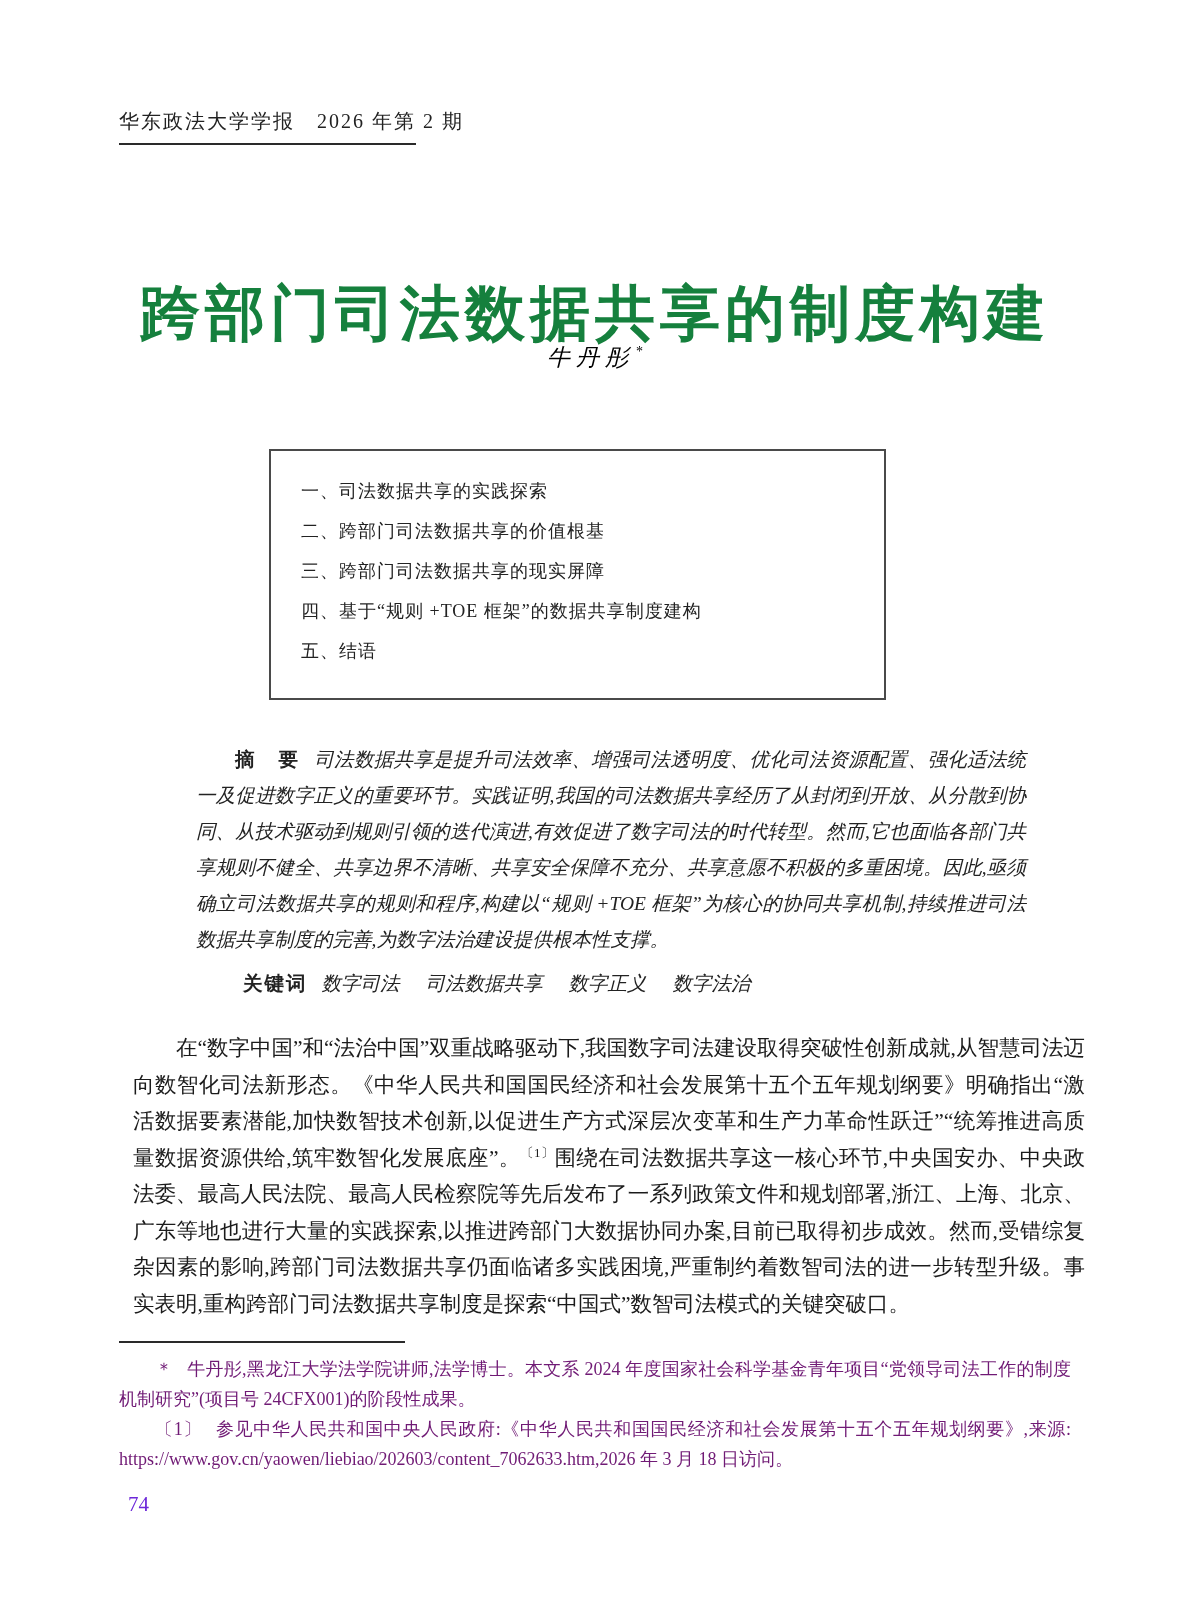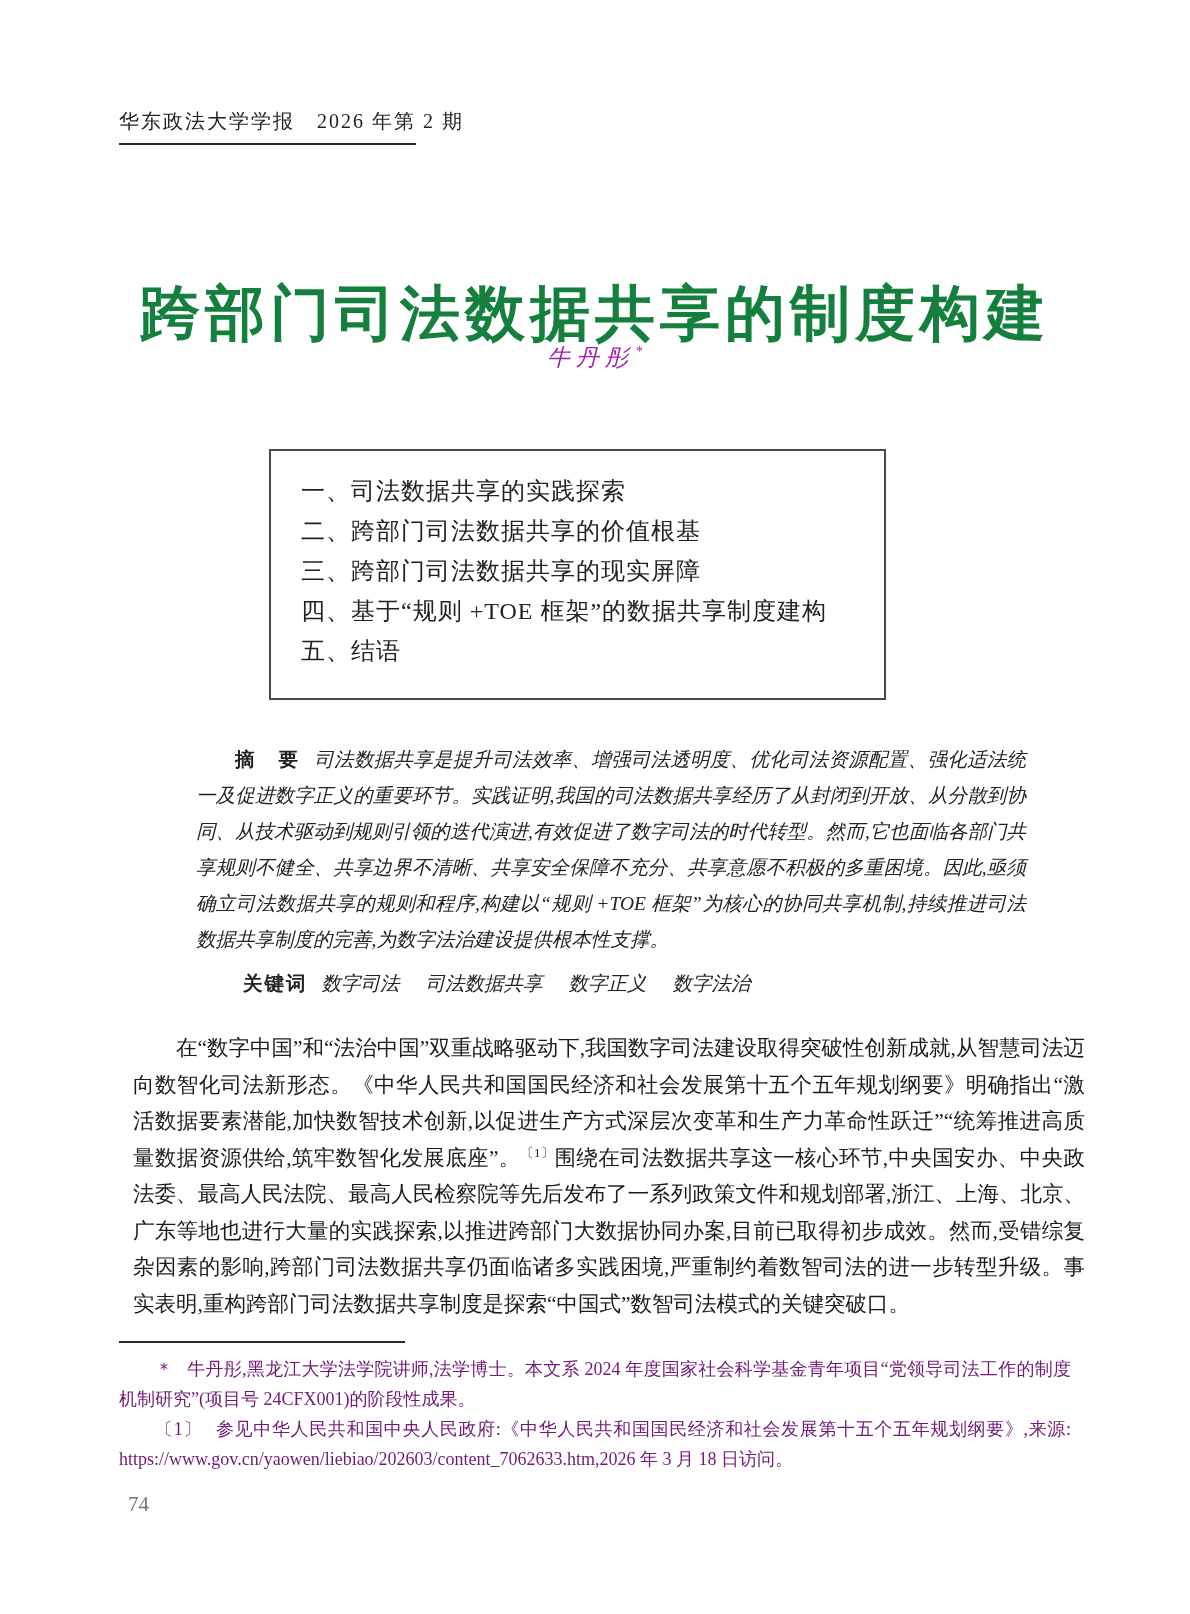--- a/index.html
+++ b/index.html
@@ -19,34 +19,34 @@
     position:absolute;left:119px;top:143px;width:297px;height:2px;background:#2a2a2a;
   }
   .article-title{
     position:absolute;left:0;right:0;top:234px;
     text-align:center;font-size:60px;font-weight:bold;
     letter-spacing:5px;color:#15803d;
   }
   .article-author{
     position:absolute;left:0;right:0;top:342px;
     text-align:center;font-size:23px;font-style:italic;
-    letter-spacing:6px;color:#a21caf;
+    letter-spacing:6px;color:#000000;
   }
   .article-author sup{font-size:14px;font-style:normal;letter-spacing:0;margin-left:2px;}
   .toc-box{
     position:absolute;left:269px;top:449px;width:617px;height:251px;
     border:2px solid #4a4a4a;box-sizing:border-box;
     padding:20px 30px 0 30px;
   }
   .toc-heading{
     text-align:center;font-size:21px;font-weight:bold;color:#1a1a1a;
     margin-bottom:8px;letter-spacing:2px;
   }
   .toc-item{
-    font-size:24px;line-height:40px;color:#222;letter-spacing:1px;
+    font-size:18px;line-height:40px;color:#222;letter-spacing:1px;
     white-space:nowrap;
   }
   .abstract-block{
     position:absolute;left:196px;top:742px;width:830px;
     font-size:19.5px;line-height:36px;text-align:justify;color:#222;
   }
   .abstract-para{margin:0;text-indent:2em;}
   .abs-label{font-weight:bold;font-style:normal;margin-right:14px;letter-spacing:2px;}
   .abstract-para .abs-text{font-style:italic;}
   .keywords-line{margin:8px;text-indent:2em;}
@@ -60,21 +60,21 @@
   .footnote-rule{
     position:absolute;left:119px;top:1341px;width:286px;height:2px;background:#2a2a2a;
   }
   .footnotes{
     position:absolute;left:119px;top:1354px;width:952px;
     font-size:18px;line-height:30px;text-align:justify;color:#701a75;
   }
   .footnotes p{margin:0;text-indent:2em;}
   .fn-marker{margin-right:14px;}
   .page-number{
-    position:absolute;left:128px;top:1492px;font-size:21px;color:#737373;
+    position:absolute;left:128px;top:1492px;font-size:21px;color:#6d28d9;
   }
   .watermark{
     position:absolute;left:38px;top:1546px;
     font-family:"Liberation Sans","DejaVu Sans",sans-serif;
     color:#9b9b9b;font-size:27px;white-space:nowrap;
   }
   .watermark .wm-url{font-size:25px;margin-left:42px;color:#a5a5a5;letter-spacing:1px;}
 </style>
 </head>
 <body>

